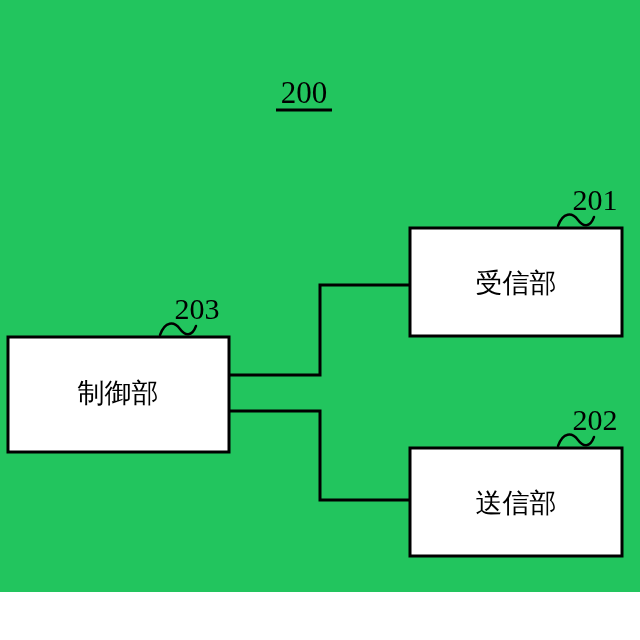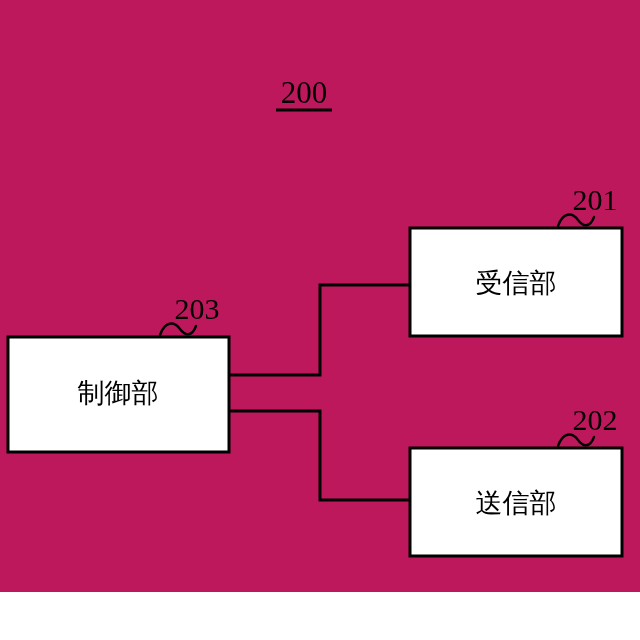--- a/index.html
+++ b/index.html
@@ -12,21 +12,21 @@
     width: 640px;
     height: 640px;
     font-family: "Liberation Sans", "DejaVu Sans", sans-serif;
     color: #000000;
     overflow: hidden;
   }
   #diagram-root {
     position: relative;
     width: 640px;
     height: 592px;
-    background: #be185d;
+    background: #22c55e;
   }
   svg#figure {
     display: block;
     width: 640px;
     height: 640px;
   }
   .box-rect {
     fill: #ffffff;
     stroke: #000000;
     stroke-width: 3;

